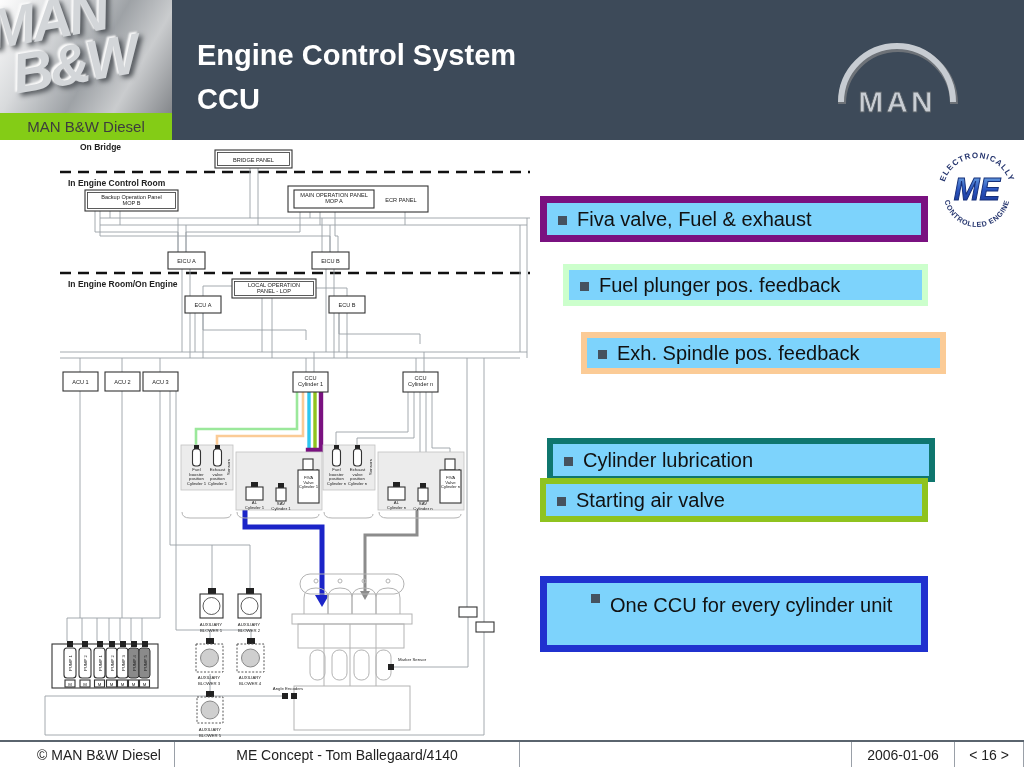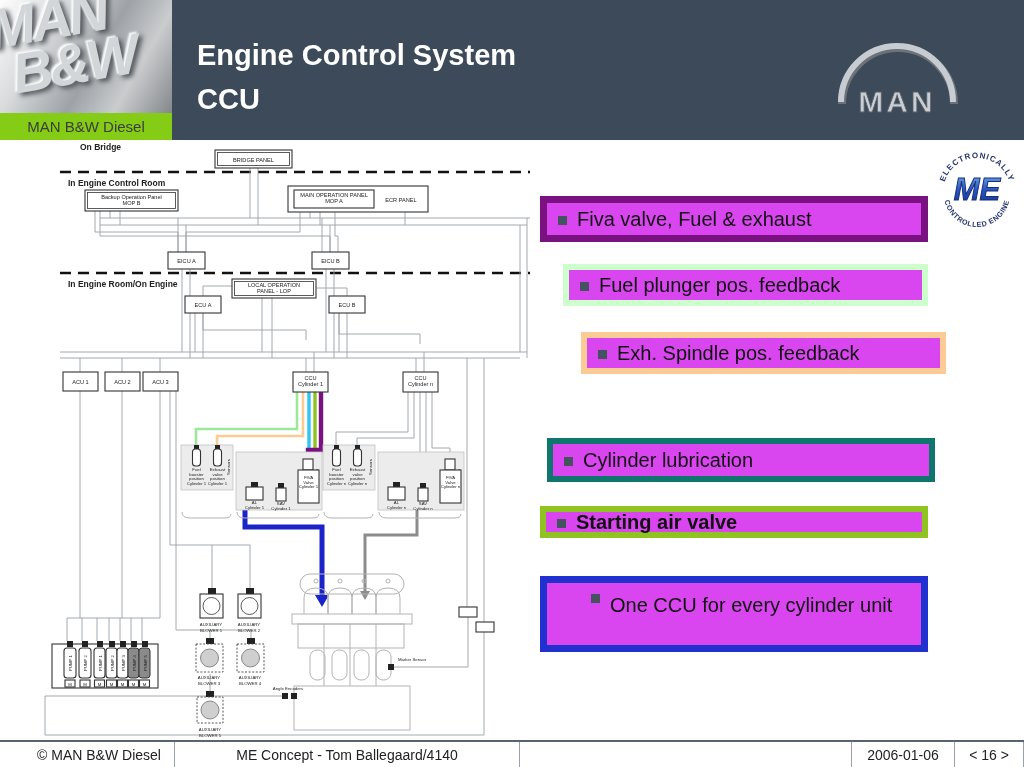--- a/index.html
+++ b/index.html
@@ -14,28 +14,28 @@
             font-size:56px;line-height:48px;letter-spacing:-3px;color:#d3d6d9;
             text-shadow:-2px -2px 2px #fafafa,3px 3px 5px #4e5257;transform:rotate(-10deg);}
   .logo-art .metal .l2{display:block;padding-left:16px;}
   .logo-caption{position:absolute;left:0;top:113px;width:172px;height:27px;background:#84cc16;
             color:#3d3d3d;font-size:15px;display:flex;align-items:center;justify-content:center;}
   .title{position:absolute;left:197px;top:33px;color:#fff;font-weight:bold;font-size:29px;line-height:44px;}
   .man-logo{position:absolute;left:822px;top:12px;}
   
   .me-badge{position:absolute;left:932px;top:144px;}
   
-  .callout{position:absolute;box-sizing:border-box;background:#d946ef;display:flex;align-items:center;
+  .callout{position:absolute;box-sizing:border-box;background:#7dd3fc;display:flex;align-items:center;
            gap:10px;padding-left:11px;font-size:20px;color:#111;}
   .callout .bullet{flex:0 0 auto;width:9px;height:9px;background:#45525f;margin-top:2px;}
   .c1{left:540px;top:196px;width:388px;height:46px;border:7px solid #7a1180;}
   .c2{left:563px;top:264px;width:365px;height:42px;border:6px solid #ccffcc;}
   .c3{left:581px;top:332px;width:365px;height:42px;border:6px solid #fbcb96;}
   .c4{left:540px;top:438px;width:388px;height:44px;border:6px solid #0f766e;margin-left:7px;}
-  .c5{left:540px;top:506px;width:388px;height:32px;border:6px solid #8fc31f;font-weight:bold;}
+  .c5{left:540px;top:478px;width:388px;height:44px;border:6px solid #8fc31f;}
   .c6{left:540px;top:576px;width:388px;height:76px;border:7px solid #2031cf;align-items:flex-start;padding-top:9px;padding-left:44px;}
   .c6 .txt{width:300px;line-height:1.35;}
   
   .footer{position:absolute;left:0;top:740px;width:1024px;height:27px;background:#fff;
           border-top:2px solid #5a646e;box-sizing:border-box;display:flex;font-size:14px;color:#222;}
   .footer .cell{display:flex;align-items:center;justify-content:center;border-right:1px solid #9aa0a8;box-sizing:border-box;}
   .f1{width:175px;padding-left:24px;} .f2{width:345px;} .f3{width:332px;} .f4{width:103px;} .f5{width:69px;border-right:none;}
   
   .diagram{position:absolute;left:0;top:140px;}
   .diagram text{font-family:"Liberation Sans", sans-serif;fill:#222;}

